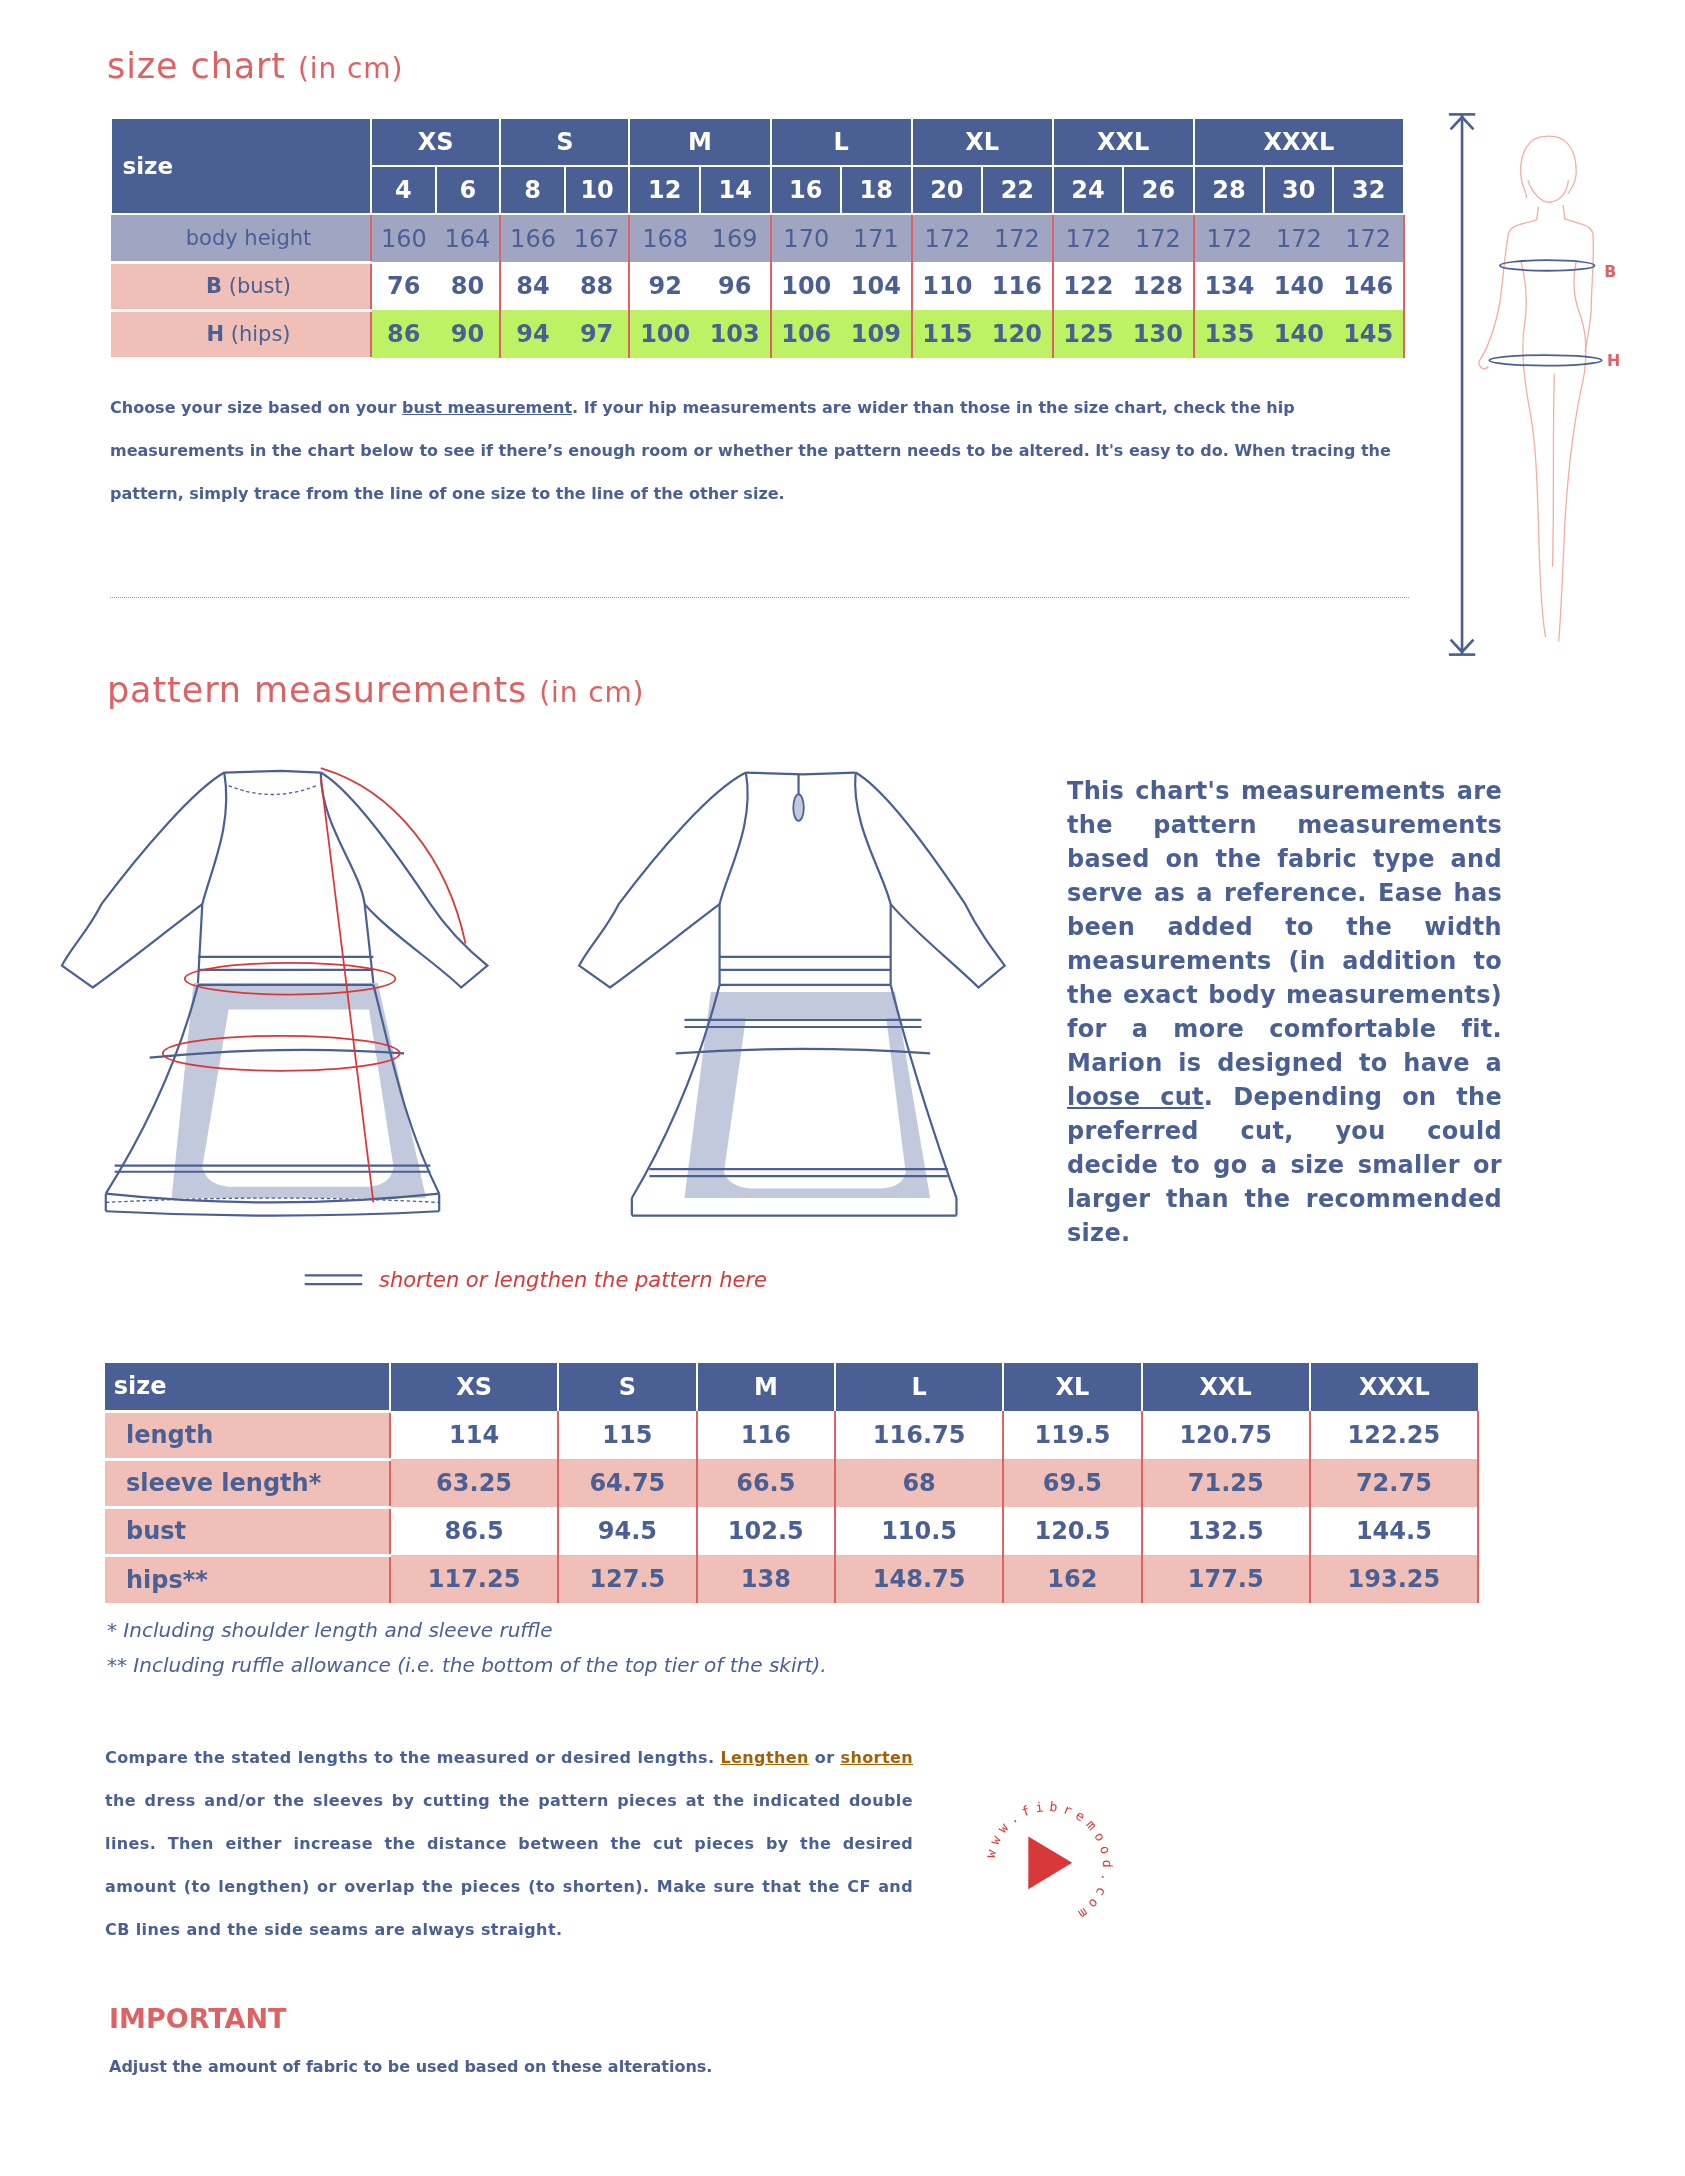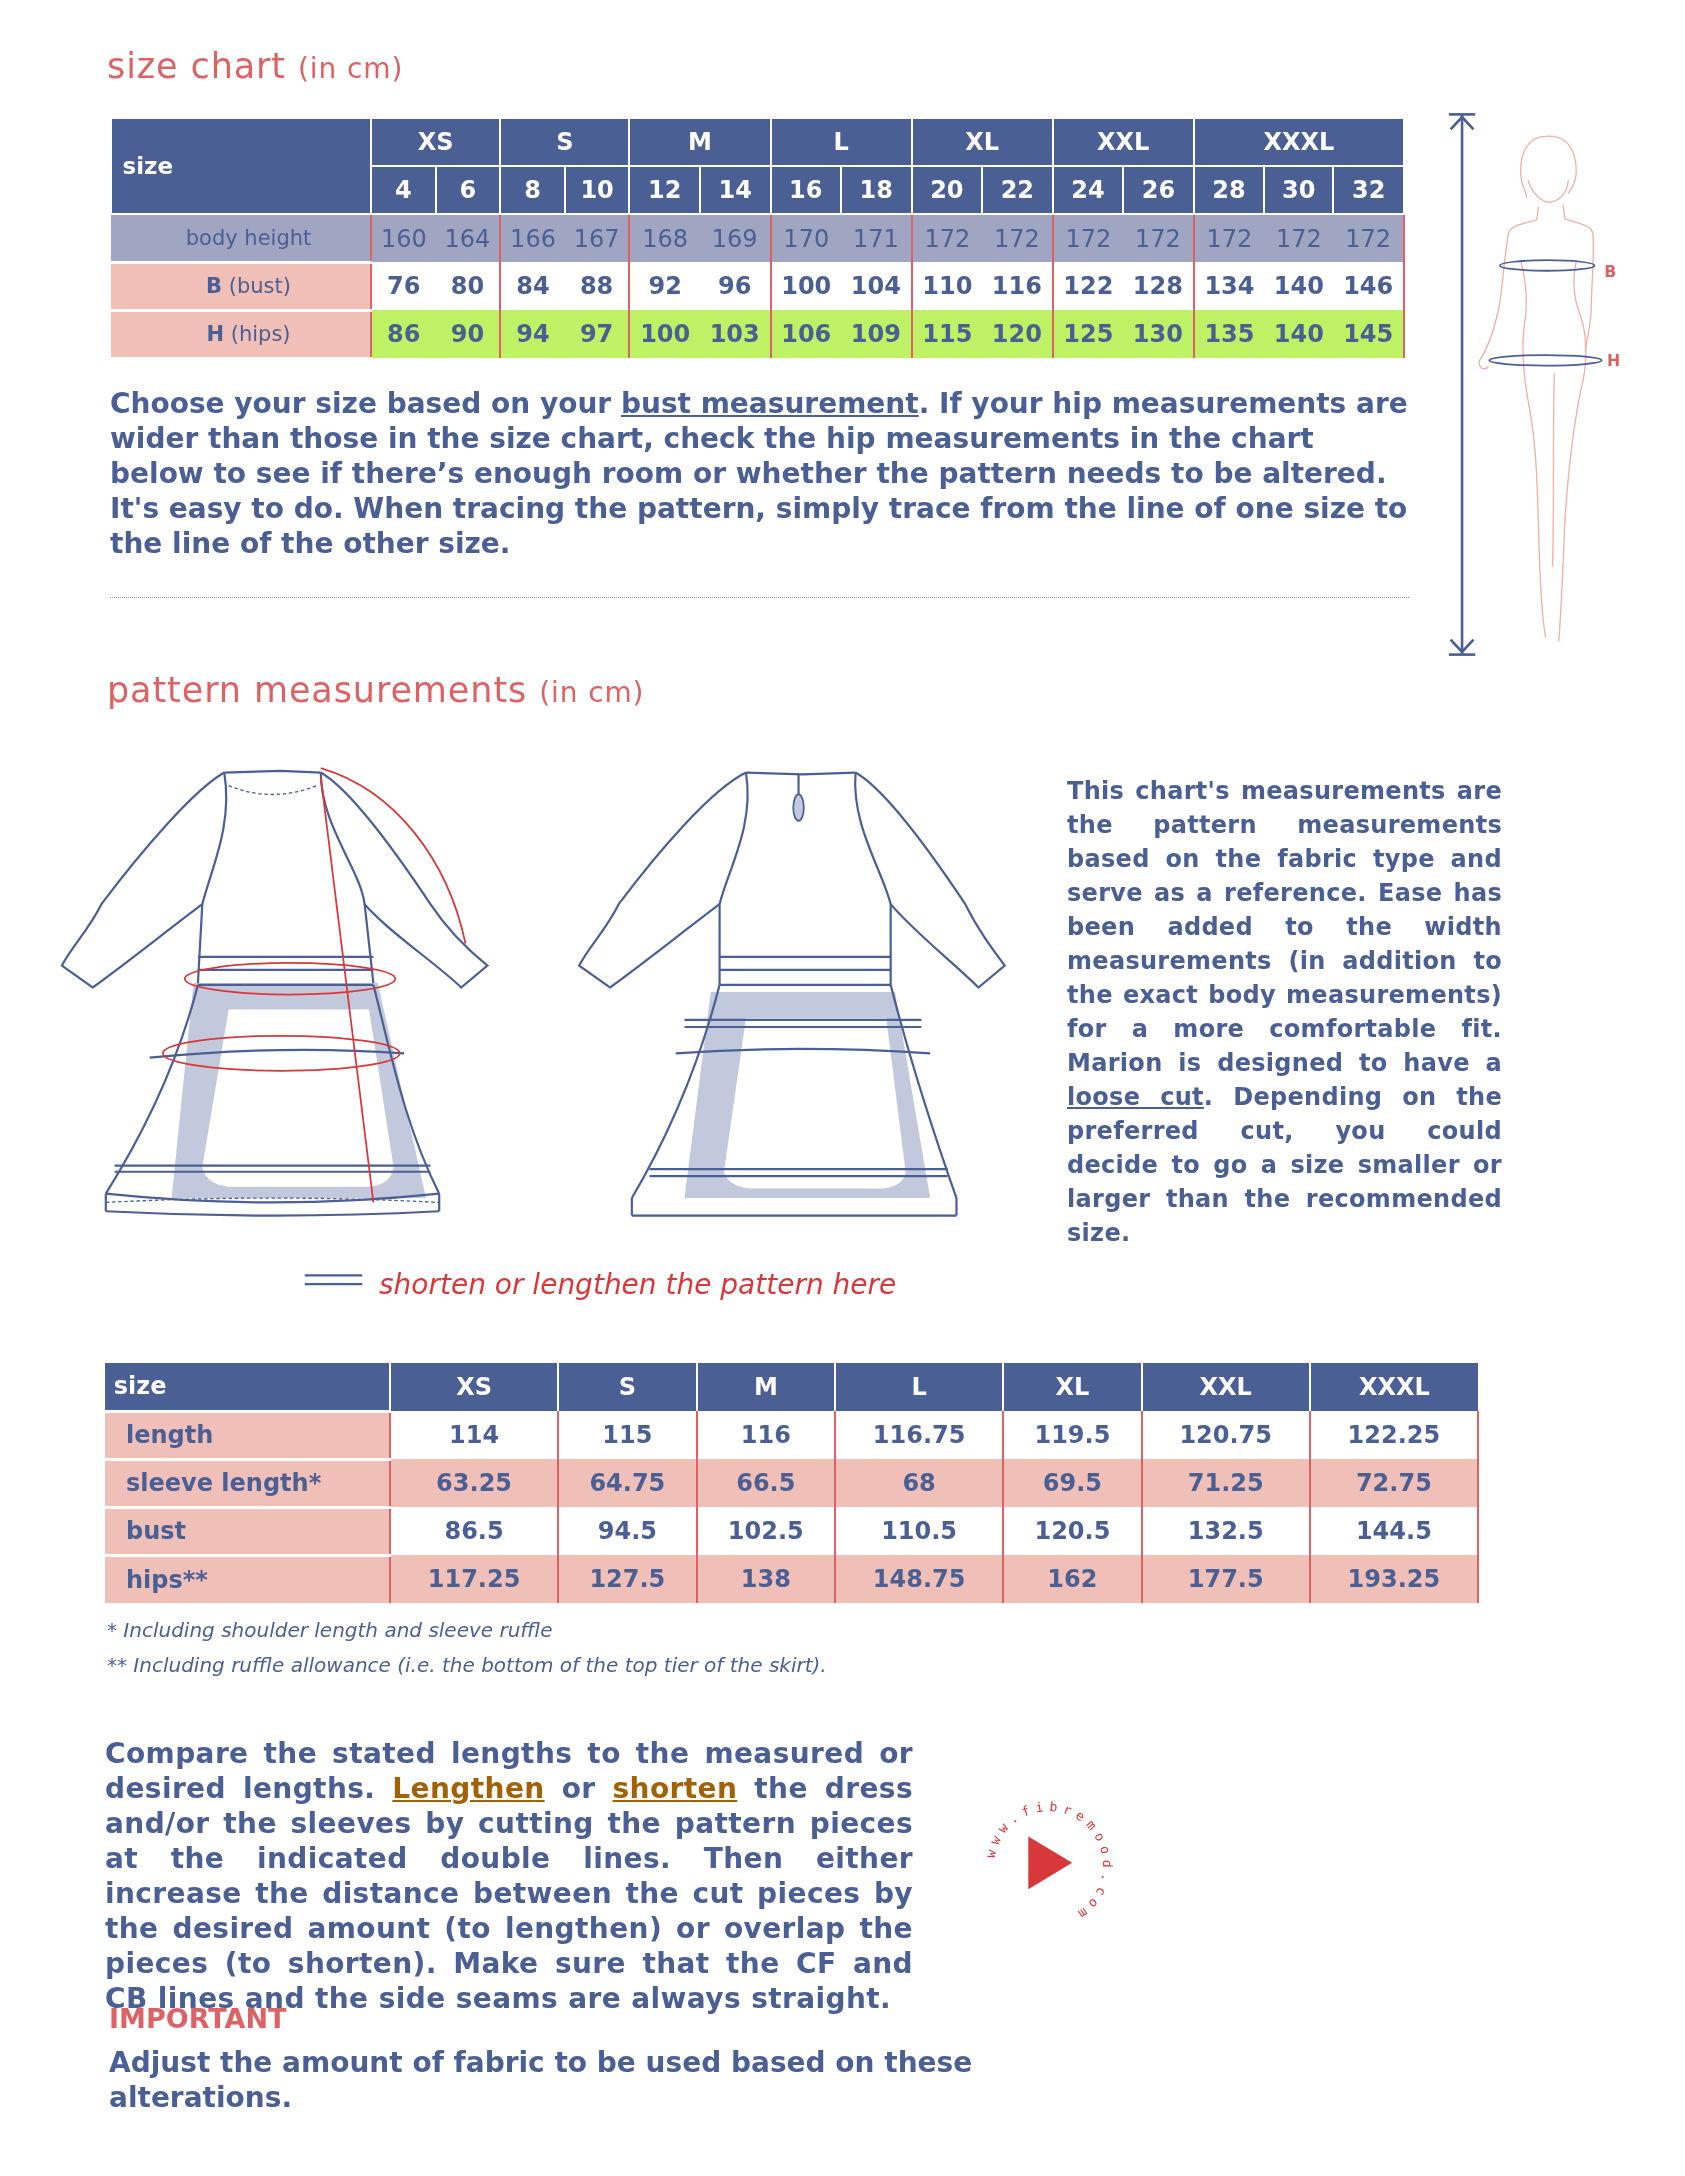--- a/index.html
+++ b/index.html
@@ -17,39 +17,39 @@
   #size-table th.size-label { text-align: left; padding-left: 10.5px; width: 260px; font-size: 23px; }
   #size-table tr.row-height td { background: #a0a5c2; color: #4a5f93; font-weight: normal; }
   #size-table tr.row-bust td { background: #ffffff; }
   #size-table tr.row-hips td { background: #bef264; }
   #size-table td.row-label { text-align: center; padding-left: 16px; font-size: 21px; font-weight: normal; border-bottom: 3.5px solid #fff; }
   #size-table tr.row-bust td.row-label, #size-table tr.row-hips td.row-label { background: #f0c0b8; }
   #size-table td.row-label b { font-weight: bold; }
   #size-table td.grp-start { border-left: 2.6px solid #dd6264; }
   #size-table td.grp-end { border-right: 2.6px solid #dd6264; }
 
-  .para { position: absolute; font-family: "DejaVu Sans", sans-serif; font-weight: bold; font-size: 28px; line-height: 35px; color: #4a5f93; }
+  .para { position: absolute; font-family: "DejaVu Sans", sans-serif; font-weight: bold; font-size: 16px; line-height: 43px; color: #4a5f93; }
   .para u { text-decoration: underline; }
   .para .red { color: #a16207; text-decoration: underline; }
 
   .dotted { position: absolute; left: 110px; top: 597px; width: 1299px; border-top: 1.8px dotted #8d98b8; }
 
   
   #pattern-table { left: 105px; top: 1363px; width: 1374px; }
   #pattern-table td, #pattern-table th { height: 48px; text-align: center; font-size: 24px; font-weight: bold; padding: 0; }
   #pattern-table th { background: #4a5f93; color: #ffffff; border-left: 2.6px solid #fff; }
   #pattern-table th.size-label { text-align: left; padding-left: 8.8px; width: 285px; border-left: none; }
   #pattern-table tr.odd td { background: #ffffff; }
   #pattern-table tr.even td { background: #f0c0b8; }
   #pattern-table td.row-label { background: #f0c0b8 !important; text-align: left; padding-left: 21px; border-top: 3.5px solid #fff; }
   #pattern-table td.val { border-left: 2.6px solid #dd6264; }
   #pattern-table td.val-last { border-right: 2.6px solid #dd6264; }
 
   .footnote { position: absolute; left: 107px; font-family: "DejaVu Sans", sans-serif; font-style: italic; font-size: 20px; color: #4a5f93; }
-  .legend-text { position: absolute; left: 379px; top: 1268px; font-family: "DejaVu Sans", sans-serif; font-style: italic; font-size: 28px; color: #d9383a; }
+  .legend-text { position: absolute; left: 379px; top: 1268px; font-family: "DejaVu Sans", sans-serif; font-style: italic; font-size: 21px; color: #d9383a; }
   .important { position: absolute; left: 109px; top: 2003px; font-family: "DejaVu Sans", sans-serif; font-weight: bold; font-size: 27px; color: #dd6264; }
 
   svg.abs { position: absolute; }
 </style>
 </head>
 <body>
 
 <div class="title" style="left:107px; top:46px;">
   <span>size chart</span>
   <span class="unit">(in cm)</span>

